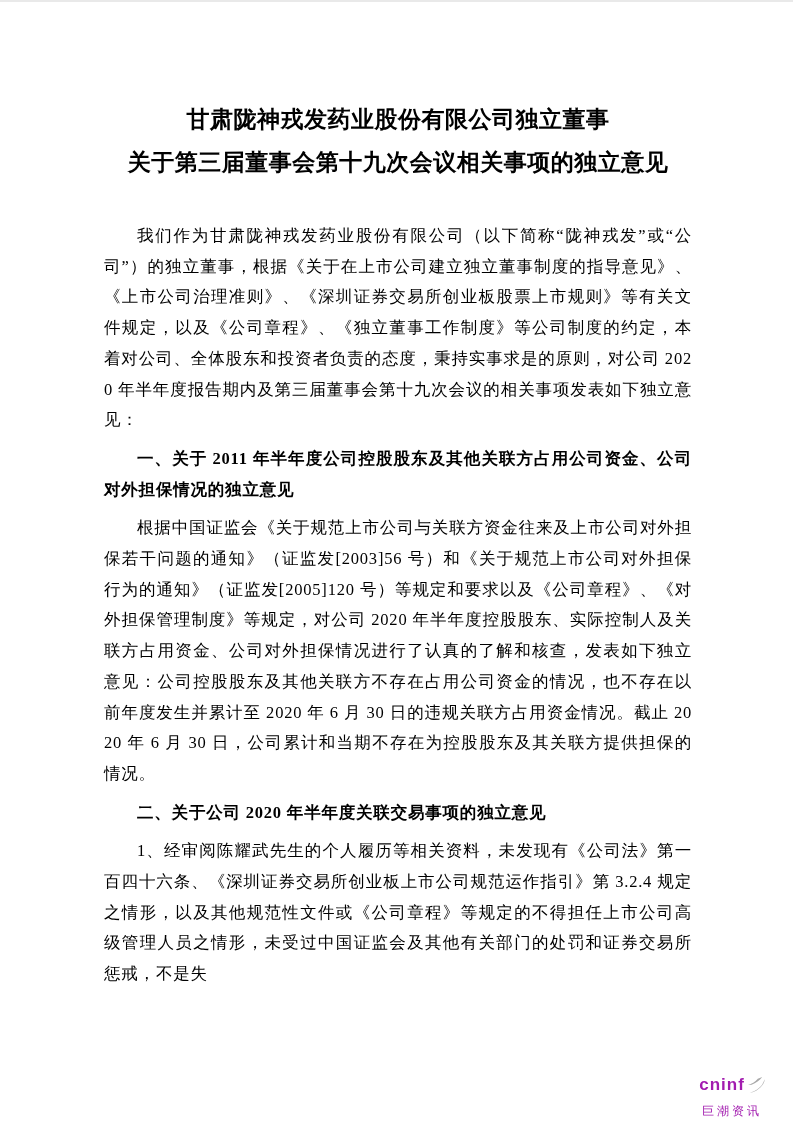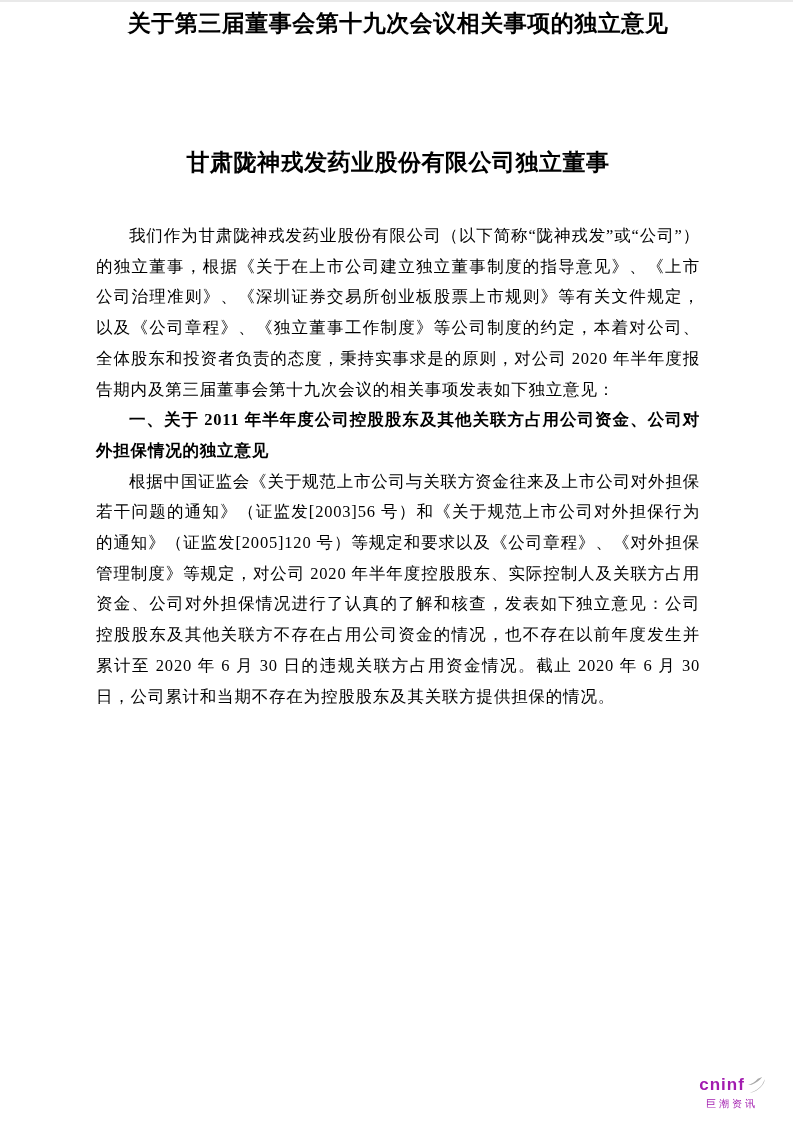--- a/index.html
+++ b/index.html
@@ -30,21 +30,21 @@
     font-size: 23px;
     font-weight: bold;
     line-height: 43px;
     text-align: center;
     letter-spacing: 0.5px;
   }
   .doc-title.first {
     margin-top: 96px;
   }
   .para {
-    margin: 0;
+    margin: 8px;
     font-size: 16.5px;
     line-height: 30.7px;
     letter-spacing: 0.8px;
     text-align: justify;
     text-indent: 2em;
     word-break: break-all;
   }
   .para.intro {
     margin-top: 37px;
   }
@@ -73,49 +73,51 @@
     font-size: 17px;
     font-weight: bold;
     letter-spacing: 1px;
   }
   .brand-icon {
     display: inline-block;
     width: 18px;
     height: 16px;
   }
   .brand-cn {
-    font-size: 10px;
+    font-size: 12px;
     letter-spacing: 3px;
-    margin-top: 3px;
+    margin-top: 10px;
   }
   .brand-url {
     font-size: 10.5px;
     letter-spacing: 0.2px;
     margin-top: 15px;
     white-space: nowrap;
   }
 </style>
 </head>
 <body>
 
 <div class="page">
   <div class="content">
 
+    <h1 class="doc-title first">甘肃陇神戎发药业股份有限公司独立董事</h1>
     <h1 class="doc-title">关于第三届董事会第十九次会议相关事项的独立意见</h1>
-    <h1 class="doc-title first">甘肃陇神戎发药业股份有限公司独立董事</h1>
 
     <p class="para intro">我们作为甘肃陇神戎发药业股份有限公司（以下简称“陇神戎发”或“公司”）的独立董事，根据《关于在上市公司建立独立董事制度的指导意见》、《上市公司治理准则》、《深圳证券交易所创业板股票上市规则》等有关文件规定，以及《公司章程》、《独立董事工作制度》等公司制度的约定，本着对公司、全体股东和投资者负责的态度，秉持实事求是的原则，对公司 2020 年半年度报告期内及第三届董事会第十九次会议的相关事项发表如下独立意见：</p>
 
     <p class="para heading">一、关于 2011 年半年度公司控股股东及其他关联方占用公司资金、公司对外担保情况的独立意见</p>
 
     <p class="para">根据中国证监会《关于规范上市公司与关联方资金往来及上市公司对外担保若干问题的通知》（证监发[2003]56 号）和《关于规范上市公司对外担保行为的通知》（证监发[2005]120 号）等规定和要求以及《公司章程》、《对外担保管理制度》等规定，对公司 2020 年半年度控股股东、实际控制人及关联方占用资金、公司对外担保情况进行了认真的了解和核查，发表如下独立意见：公司控股股东及其他关联方不存在占用公司资金的情况，也不存在以前年度发生并累计至 2020 年 6 月 30 日的违规关联方占用资金情况。截止 2020 年 6 月 30 日，公司累计和当期不存在为控股股东及其关联方提供担保的情况。</p>
 
+    <p class="para heading">二、关于公司 2020 年半年度关联交易事项的独立意见</p>
 
 
 
+    <p class="para">1、经审阅陈耀武先生的个人履历等相关资料，未发现有《公司法》第一百四十六条、《深圳证券交易所创业板上市公司规范运作指引》第 3.2.4 规定之情形，以及其他规范性文件或《公司章程》等规定的不得担任上市公司高级管理人员之情形，未受过中国证监会及其他有关部门的处罚和证券交易所惩戒，不是失</p>
 
   </div>
 
   <div class="footer-brand">
     <div class="brand-row">
       <span class="brand-logo-text">cninf</span>
       <span class="brand-icon">
         <svg viewBox="0 0 20 18" width="18" height="16" aria-hidden="true">
           <path d="M1 9 C5 8, 9 6, 12 2 L17 0 C14 4, 10 7, 5 8.6 Z" fill="#a8a8a8"></path>
           <path d="M3 18 C8 16.5, 14 13, 17 8.5 L20 2.5 C19 9, 13 15, 6 17.2 Z" fill="#a8a8a8"></path>

